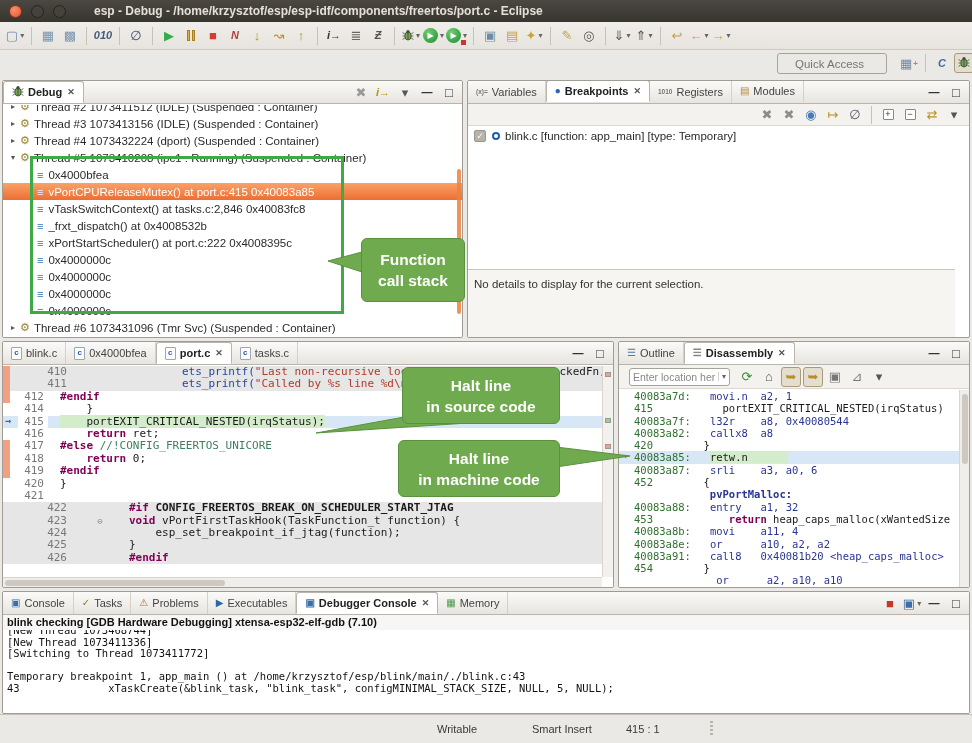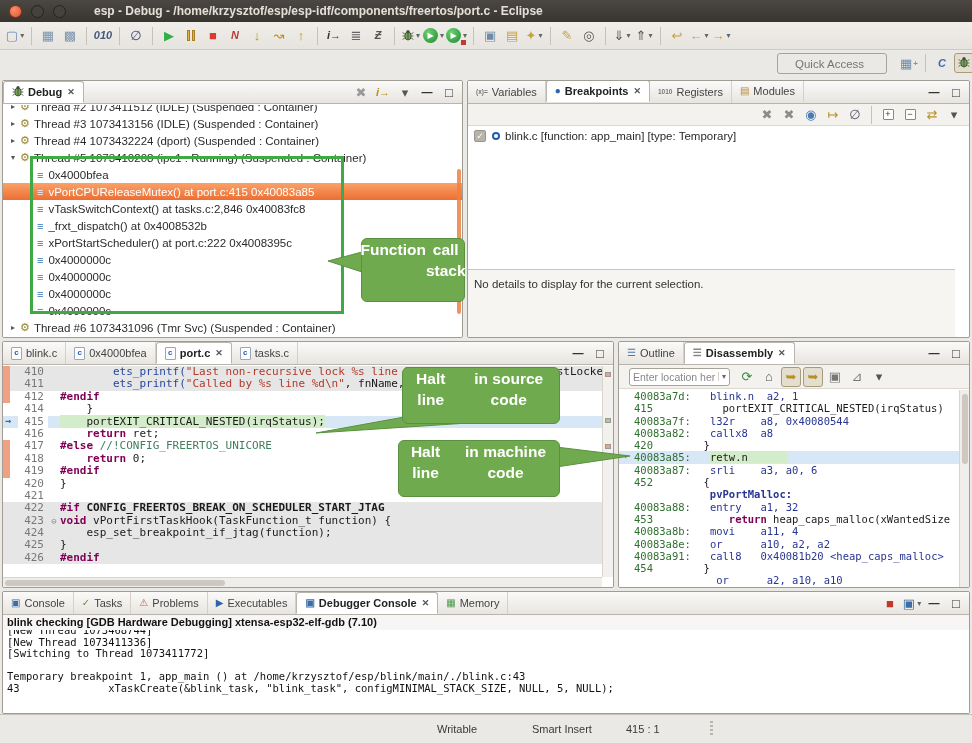--- a/index.html
+++ b/index.html
@@ -74,21 +74,21 @@
   
   .ecode{position:absolute;left:0;top:24px;right:0;bottom:0;overflow:hidden;background:#fff;
     font-family:"DejaVu Sans Mono",monospace;font-size:11px;}
   .eline{position:relative;height:12.4px;line-height:12.4px;white-space:pre;display:flex;}
   .eline .lann{width:15px;flex:none;position:relative;}
   .chgbar{position:absolute;left:0;top:0;bottom:0;width:7px;background:#f0a184;}
   .lann .cur{position:absolute;left:2px;top:-1px;color:#2f6bbf;font-weight:bold;font-size:10px;}
   .eline .lnum{width:30px;flex:none;text-align:right;color:#787878;padding-right:4px;background:#fff;}
   .eline .lfold{width:12px;flex:none;color:#8a8a8a;font-size:9px;text-align:center;}
   .eline .lcode{flex:1;}
-  .eline.gray{background:#e6e6e6;}
+  .eline.gray{background:#e6e6e6;gap:23px;}
   .eline.gray .lnum{background:transparent;}
   .eline.halt{background:#d8e7f6;}
   .hl-green{background:#d3ecc9;}
   .seg-pl{color:#1a1a1a;} .seg-plb{color:#1a1a1a;font-weight:bold;}
   .seg-kw{color:#7f0055;font-weight:bold;}
   .seg-str{color:#b33a26;}
   .seg-cm{color:#3f7f5f;}
   .seg-fn{color:#26479e;}
   .overview{position:absolute;right:0;top:24px;bottom:10px;width:11px;background:#f3f1ee;border-left:1px solid #d9d5ce;}
   .ovm{position:absolute;left:2px;width:6px;height:5px;border:1px solid #999;}
@@ -124,21 +124,21 @@
   
   .statusbar{position:absolute;left:0;top:714px;right:0;height:29px;background:#ebe9e5;
     border-top:1px solid #c5c1b9;}
   .sbitem{position:absolute;top:8px;font-size:11px;color:#3a3a3a;}
   .sbhandle{position:absolute;top:6px;width:3px;height:16px;
     background:repeating-linear-gradient(#b9b5ad 0 2px,transparent 2px 4px);}
   
   .greenbox{position:absolute;left:30px;top:156px;width:314px;height:158px;border:3px solid #3fa943;
     pointer-events:none;}
   .callout{position:absolute;background:#6faa4e;border:1px solid #5a9140;border-radius:6px;color:#fff;
-    text-align:center;font-weight:bold;pointer-events:none;display:flex;justify-content:center;}
+    text-align:center;font-weight:bold;pointer-events:none;display:flex;flex-direction:column;justify-content:center;}
   .callout div{line-height:21px;font-size:15.5px;}
   #tails{position:absolute;left:0;top:0;width:972px;height:743px;pointer-events:none;}
 </style>
 </head>
 <body>
 
 <div class="window">
 
   <div class="titlebar">
     <span class="wbtn close"></span>
@@ -587,21 +587,21 @@
           </span>
           <span class="ticon">
             <span class="glyph" style="color: rgb(119, 119, 119);">⊿</span>
           </span>
           <span class="ticon">
             <span class="glyph" style="color: rgb(85, 85, 85);">▾</span>
           </span>
         </span>
     </div>
     <div id="dis-rows">
-        <div class="drow"><span class="dgut"></span><span class="dtxt"><span class="seg-adr">40083a7d:</span><span class="seg-pl">   </span><span class="seg-mn">blink.n</span><span class="seg-pl">  </span><span class="seg-op">a2, 1</span></span></div>
+        <div class="drow"><span class="dgut"></span><span class="dtxt"><span class="seg-adr">40083a7d:</span><span class="seg-pl">   </span><span class="seg-mn">movi.n</span><span class="seg-pl">  </span><span class="seg-op">a2, 1</span></span></div>
         <div class="drow"><span class="dgut"></span><span class="dtxt"><span class="seg-ln">415</span><span class="seg-pl">           portEXIT_CRITICAL_NESTED(irqStatus)</span></span></div>
         <div class="drow"><span class="dgut"></span><span class="dtxt"><span class="seg-adr">40083a7f:</span><span class="seg-pl">   </span><span class="seg-mn">l32r</span><span class="seg-pl">    </span><span class="seg-op">a8, 0x40080544</span></span></div>
         <div class="drow"><span class="dgut"></span><span class="dtxt"><span class="seg-adr">40083a82:</span><span class="seg-pl">   </span><span class="seg-mn">callx8</span><span class="seg-pl">  </span><span class="seg-op">a8</span></span></div>
         <div class="drow"><span class="dgut"></span><span class="dtxt"><span class="seg-ln">420</span><span class="seg-pl">        }</span></span></div>
         <div class="drow halt"><span class="dgut"><span class="cur">→</span></span><span class="dtxt"><span class="seg-adr">40083a85:</span><span class="seg-pl">   </span><span class="seg-mnh">retw.n</span></span></div>
         <div class="drow"><span class="dgut"></span><span class="dtxt"><span class="seg-adr">40083a87:</span><span class="seg-pl">   </span><span class="seg-mn">srli</span><span class="seg-pl">    </span><span class="seg-op">a3, a0, 6</span></span></div>
         <div class="drow"><span class="dgut"></span><span class="dtxt"><span class="seg-ln">452</span><span class="seg-pl">        {</span></span></div>
         <div class="drow"><span class="dgut"></span><span class="dtxt"><span class="seg-pl">            </span><span class="seg-lbl">pvPortMalloc:</span></span></div>
         <div class="drow"><span class="dgut"></span><span class="dtxt"><span class="seg-adr">40083a88:</span><span class="seg-pl">   </span><span class="seg-mn">entry</span><span class="seg-pl">   </span><span class="seg-op">a1, 32</span></span></div>
         <div class="drow"><span class="dgut"></span><span class="dtxt"><span class="seg-ln">453</span><span class="seg-pl">            </span><span class="seg-kw">return</span><span class="seg-pl"> heap_caps_malloc(xWantedSize</span></span></div>

